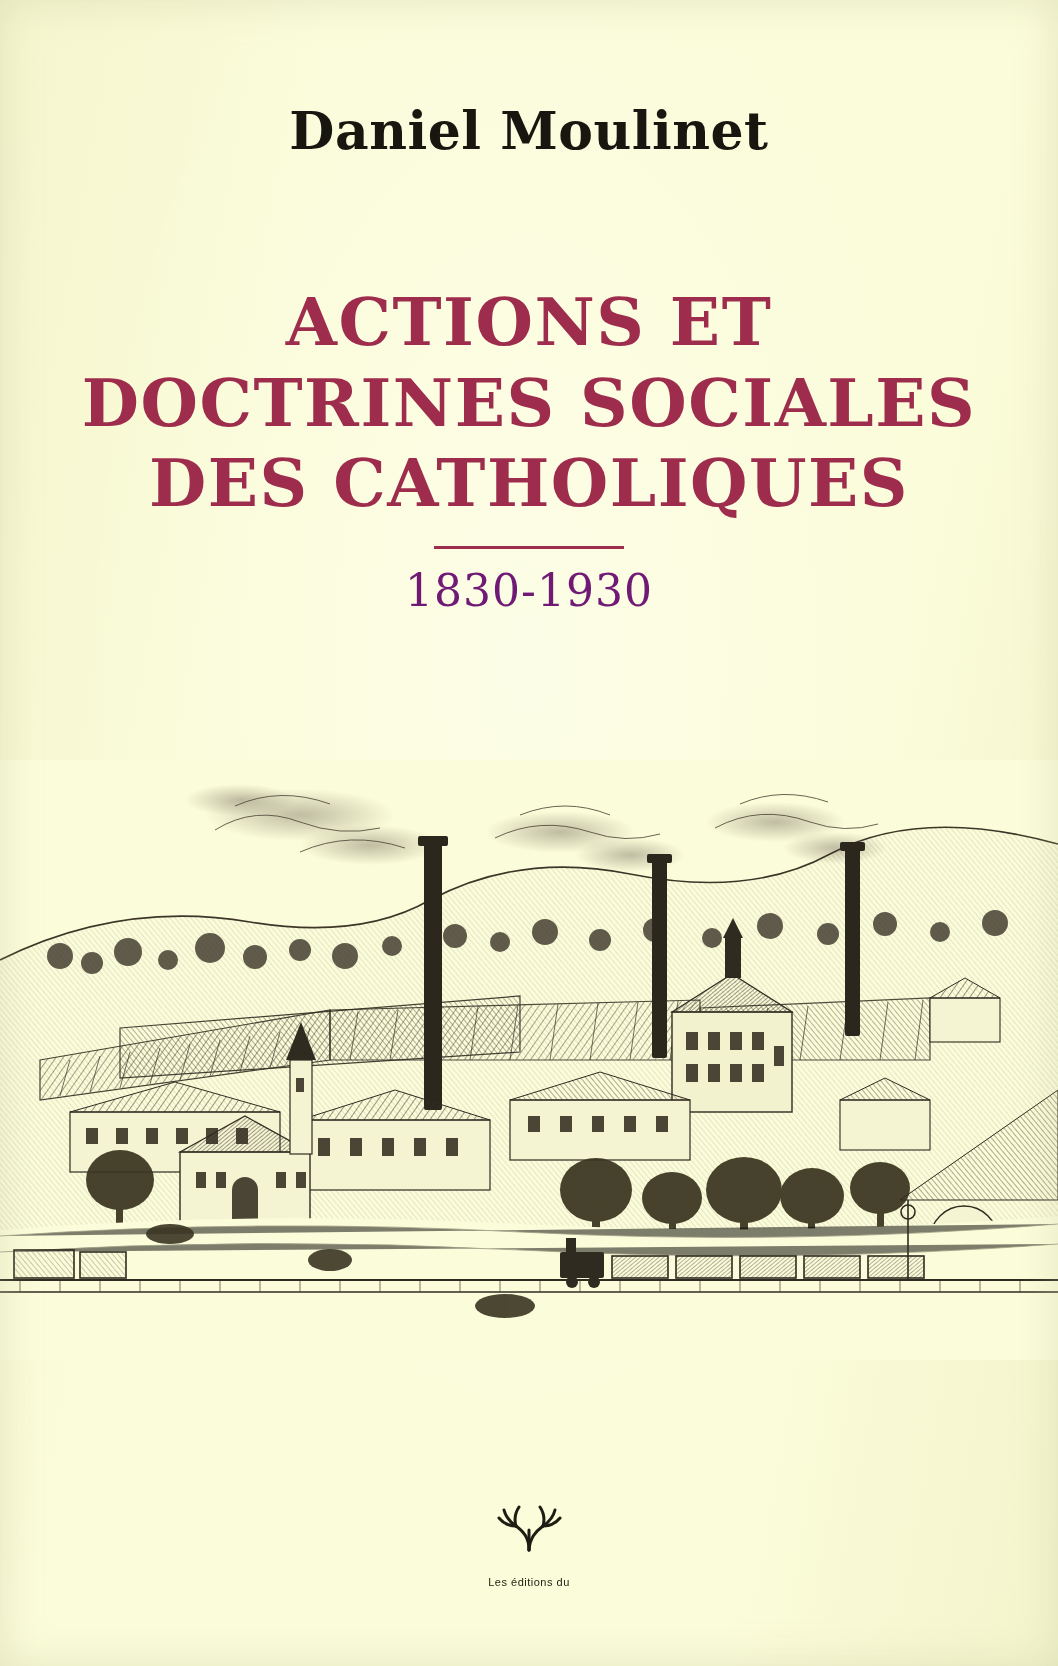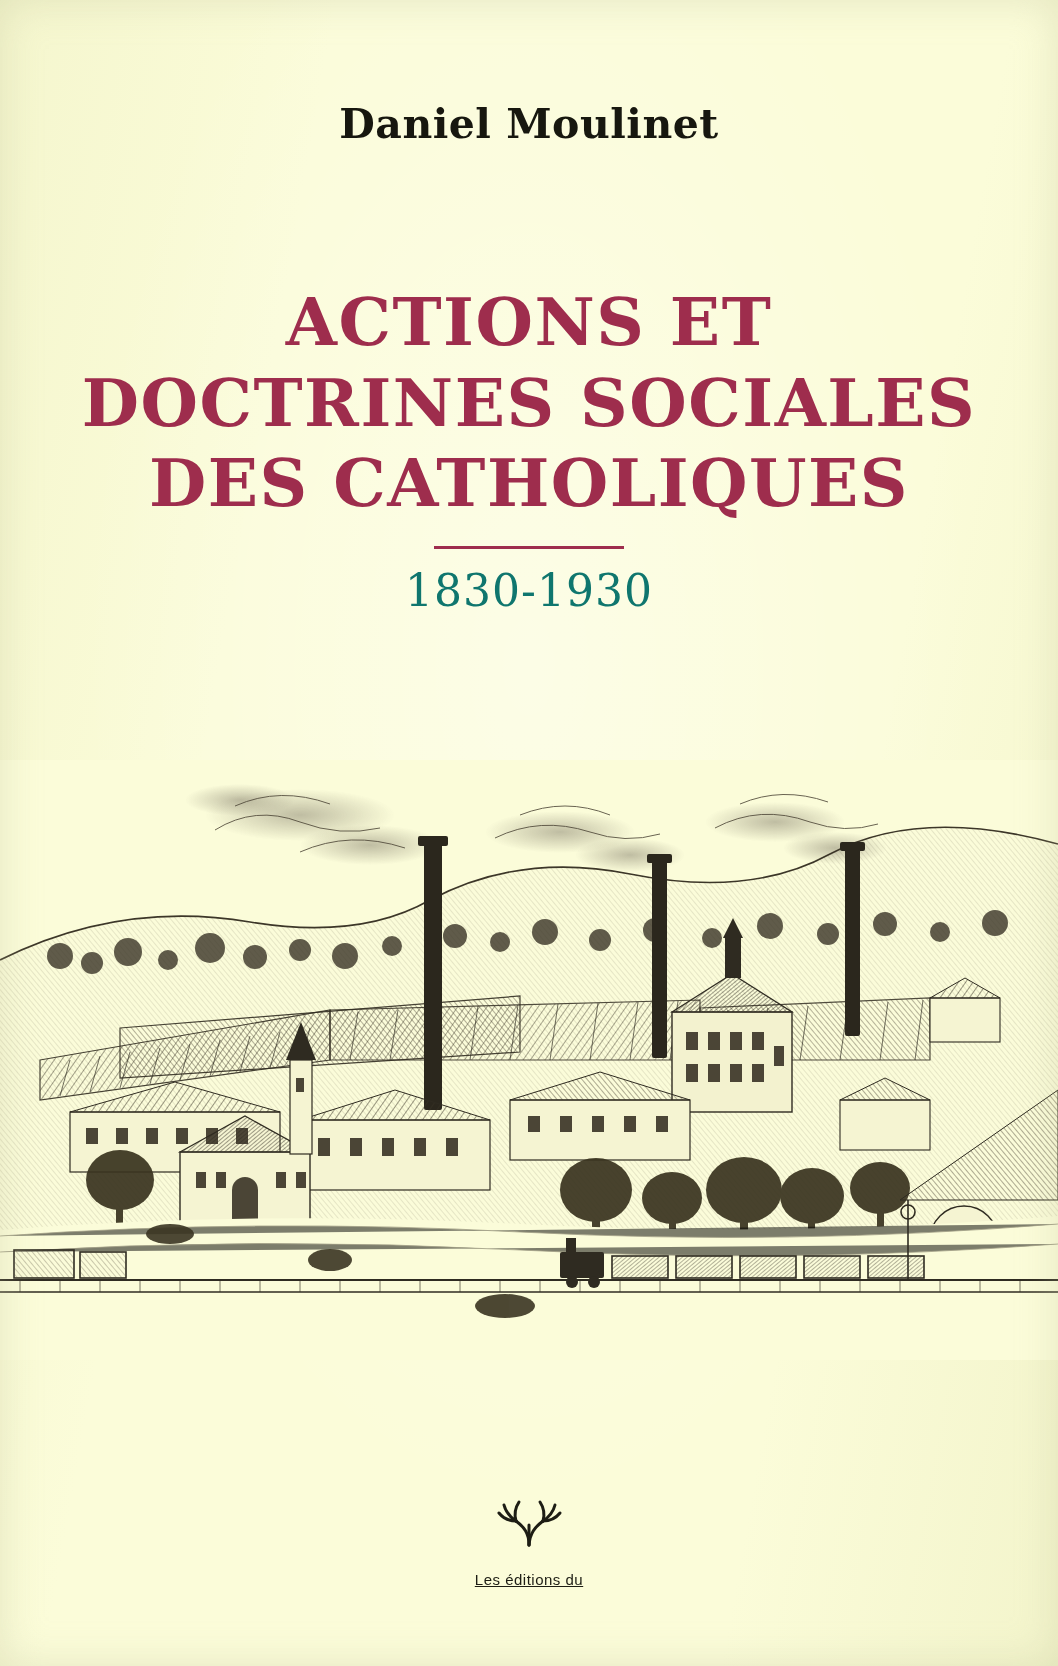--- a/index.html
+++ b/index.html
@@ -35,21 +35,21 @@
   }
 
   .author {
     position: absolute;
     top: 100px;
     left: 0;
     right: 0;
     text-align: center;
     font-family: "DejaVu Serif", serif;
     font-weight: bold;
-    font-size: 41px;
+    font-size: 52px;
     letter-spacing: 0.5px;
     color: #17170f;
   }
 
   .title-block {
     position: absolute;
     top: 282px;
     left: 60px;
     right: 60px;
     text-align: center;
@@ -66,21 +66,21 @@
   .rule {
     width: 190px;
     height: 3px;
     background: #9e2d4d;
     margin: 22px auto 16px auto;
   }
   .subtitle {
     font-family: "DejaVu Serif", serif;
     font-size: 44px;
     letter-spacing: 1px;
-    color: #0f766e;
+    color: #701a75;
   }
 
   
   .illustration {
     position: absolute;
     top: 760px;
     left: 0;
     width: 1058px;
     height: 600px;
   }
@@ -95,24 +95,23 @@
     position: absolute;
     bottom: 78px;
     left: 0;
     right: 0;
     text-align: center;
     color: #1d1d14;
   }
   .pub-mark svg { display: inline-block; }
   .pub-small {
     font-family: "Liberation Sans", sans-serif;
-    font-size: 15px;
+    font-size: 11px;
     letter-spacing: 0.5px;
     margin-top: 20px;
-    text-decoration: underline;
   }
   .pub-name {
     font-family: "DejaVu Serif", serif;
     font-size: 52px;
     line-height: 1;
     margin-top: -2px;
   }
 </style>
 </head>
 <body>

